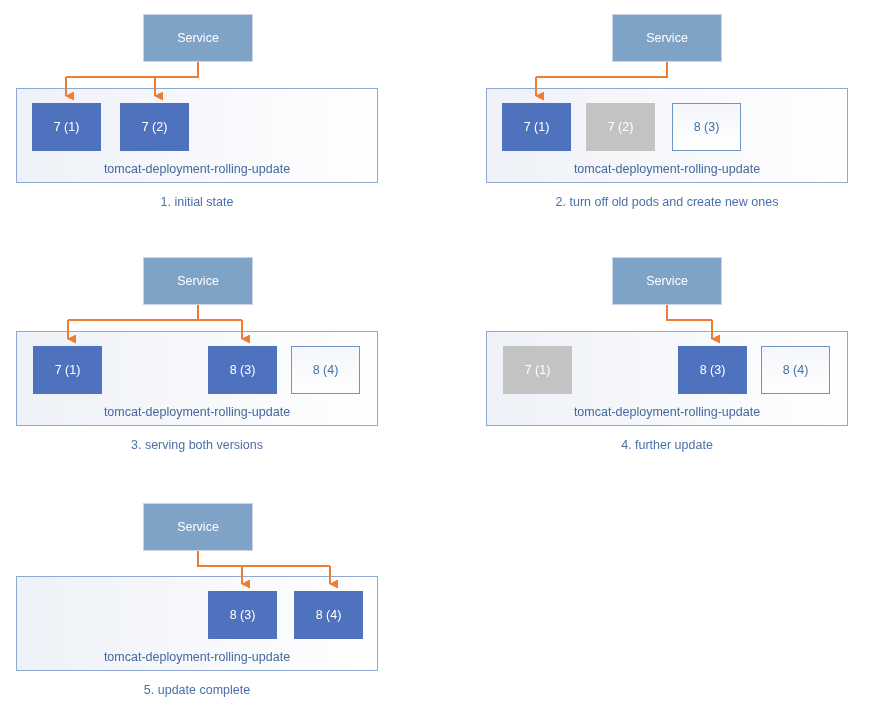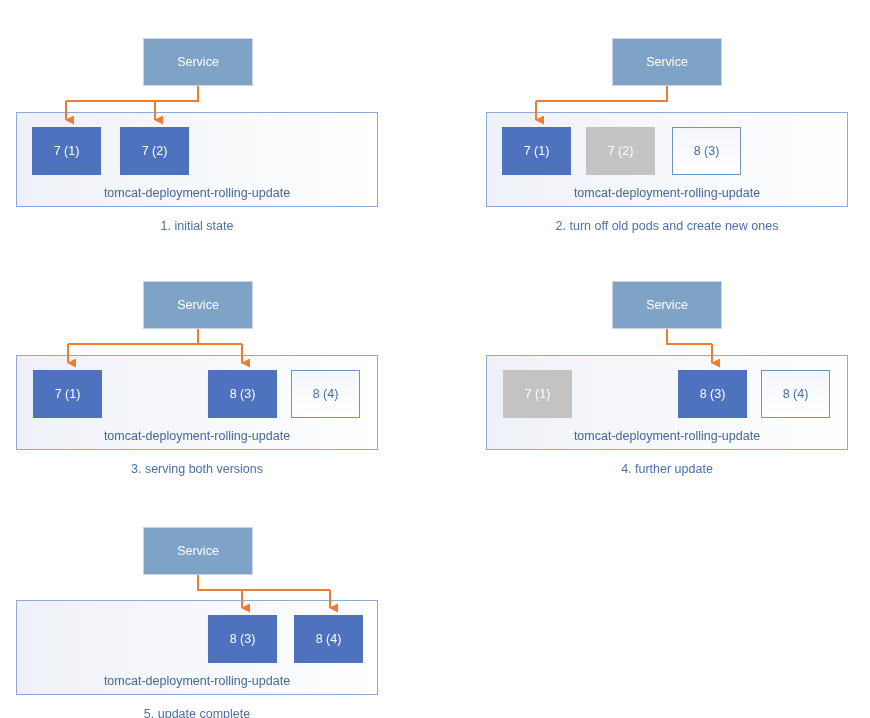--- a/index.html
+++ b/index.html
@@ -10,21 +10,20 @@
   body {
     width: 870px;
     height: 718px;
     font-family: "Liberation Sans", sans-serif;
     overflow: hidden;
   }
   #diagram-root {
     position: relative;
     width: 870px;
     height: 518px;
-    margin-top: 24px;
   }
   svg.stage {
     display: block;
     width: 870px;
     height: 718px;
   }
   .service-label {
     font-family: "Liberation Sans", sans-serif;
     font-size: 12.5px;
     fill: #ffffff;

